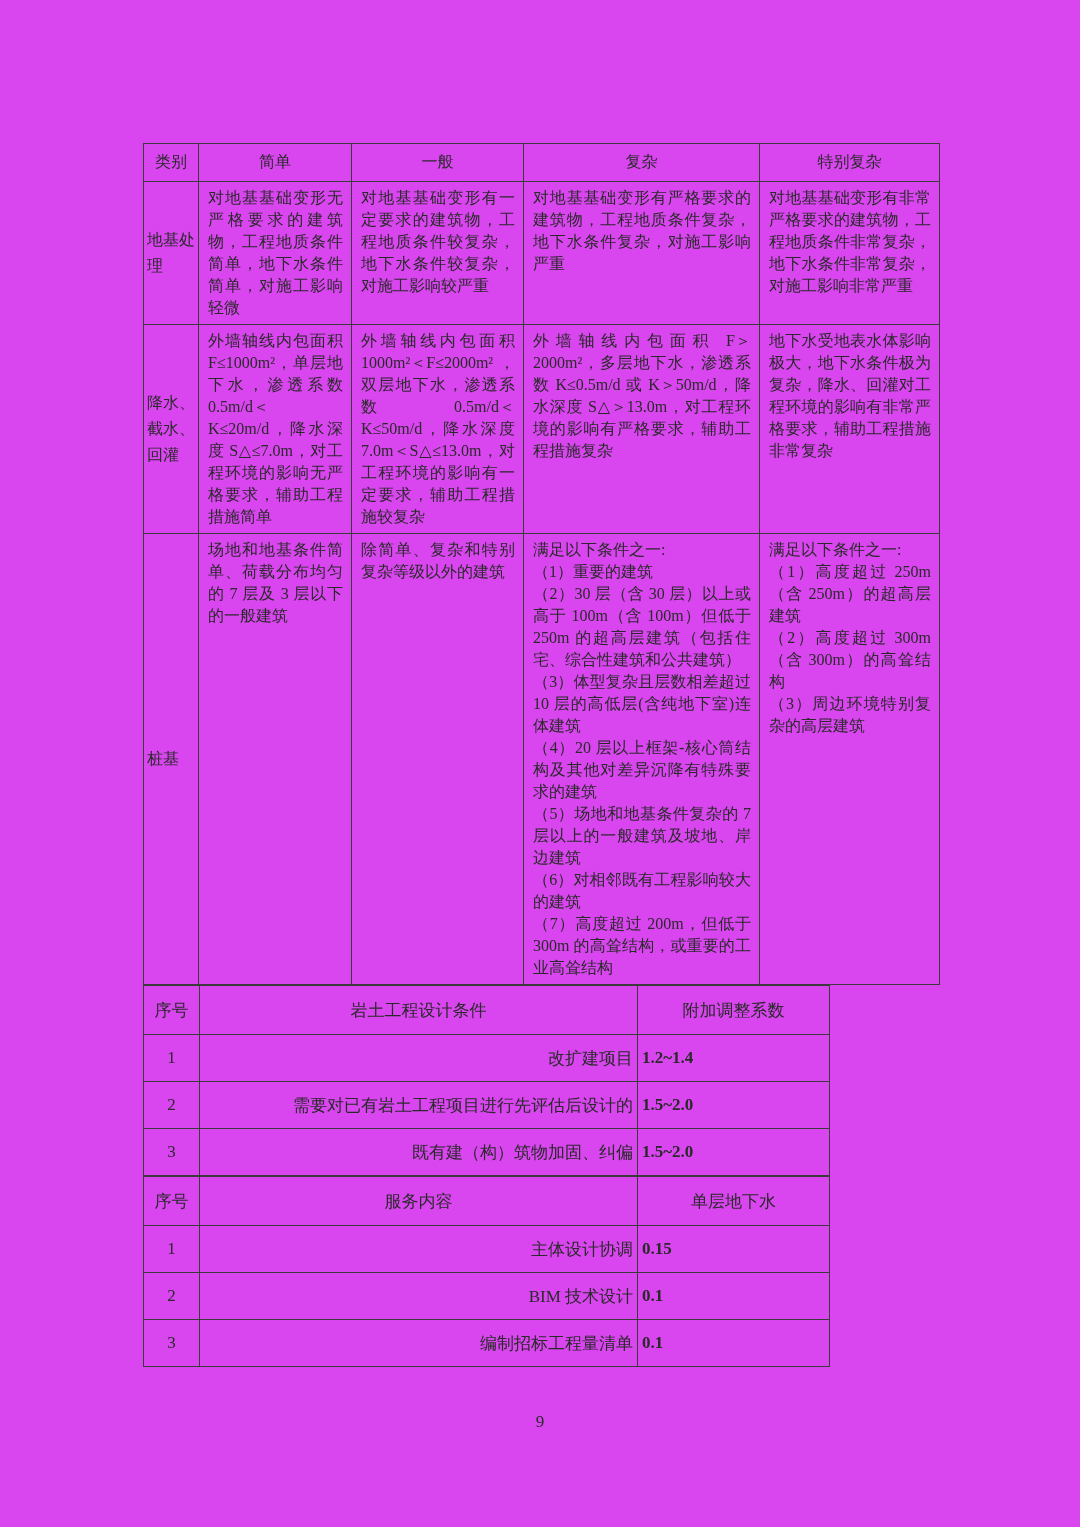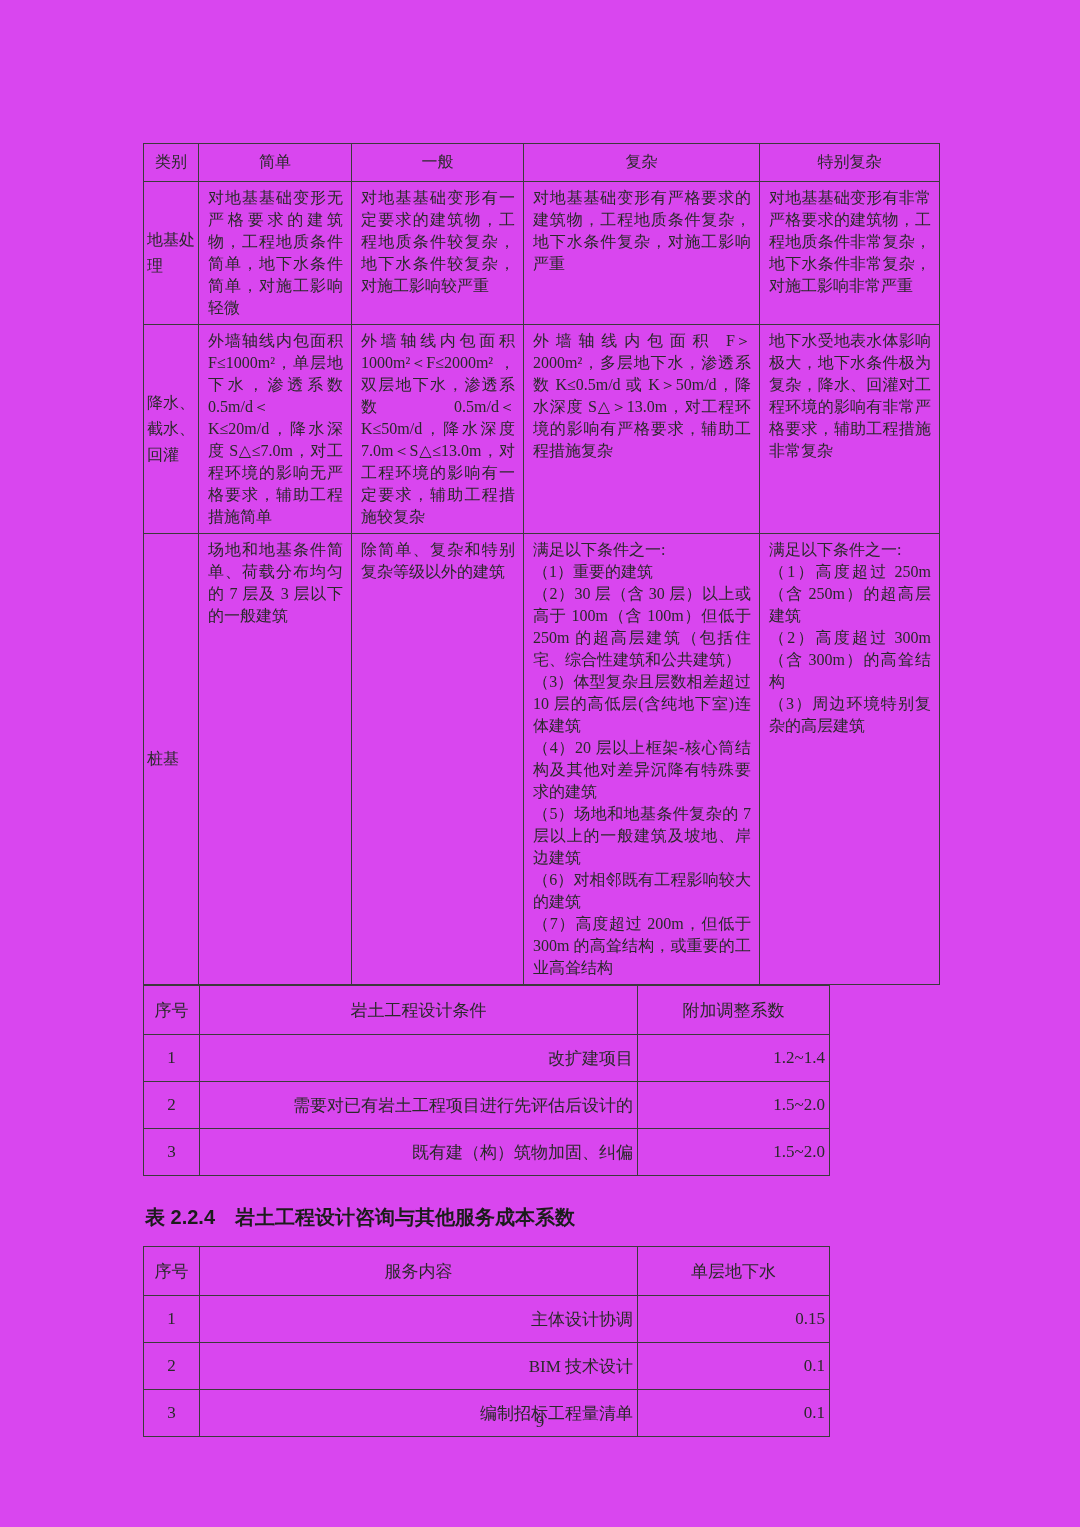--- a/index.html
+++ b/index.html
@@ -47,21 +47,21 @@
   .small-table{width:686px;}
   .small-table th,.small-table td{
     border:1.6px solid #3b3b3b;
     font-weight:normal;
     font-size:17px;
   }
   .small-table th{height:44px;text-align:center;padding:2px 4px;}
   .small-table td{height:42px;padding:2px 4px;}
   .small-table td.num{text-align:center;}
   .small-table td.desc{text-align:right;padding-left:26px;}
-  .small-table td.coef{text-align:right;}
+  .small-table td.coef{text-align:left;font-weight:bold;}
 
   .page-number{
     position:absolute;left:0;top:1412px;width:1080px;
     text-align:center;font-size:17px;color:#2a2a2a;
   }
 </style>
 </head>
 <body>
 
 <div class="page">
@@ -144,23 +144,20 @@
           <td class="coef">1.5~2.0</td>
         </tr>
         <tr>
           <td class="num">3</td>
           <td class="desc">既有建（构）筑物加固、纠偏</td>
           <td class="coef">1.5~2.0</td>
         </tr>
       </tbody>
     </table>
 
-    <div class="tbl-title" style="margin-top:28px">
-      <span class="prefix">表 2.2.4</span><span>岩土工程设计咨询与其他服务成本系数</span>
-    </div>
     <table class="small-table">
       <colgroup>
           <col style="width:56px">
           <col style="width:438px">
           <col style="width:192px">
         </colgroup>
       <thead>
         <tr>
           <th>序号</th>
           <th>服务内容</th>

